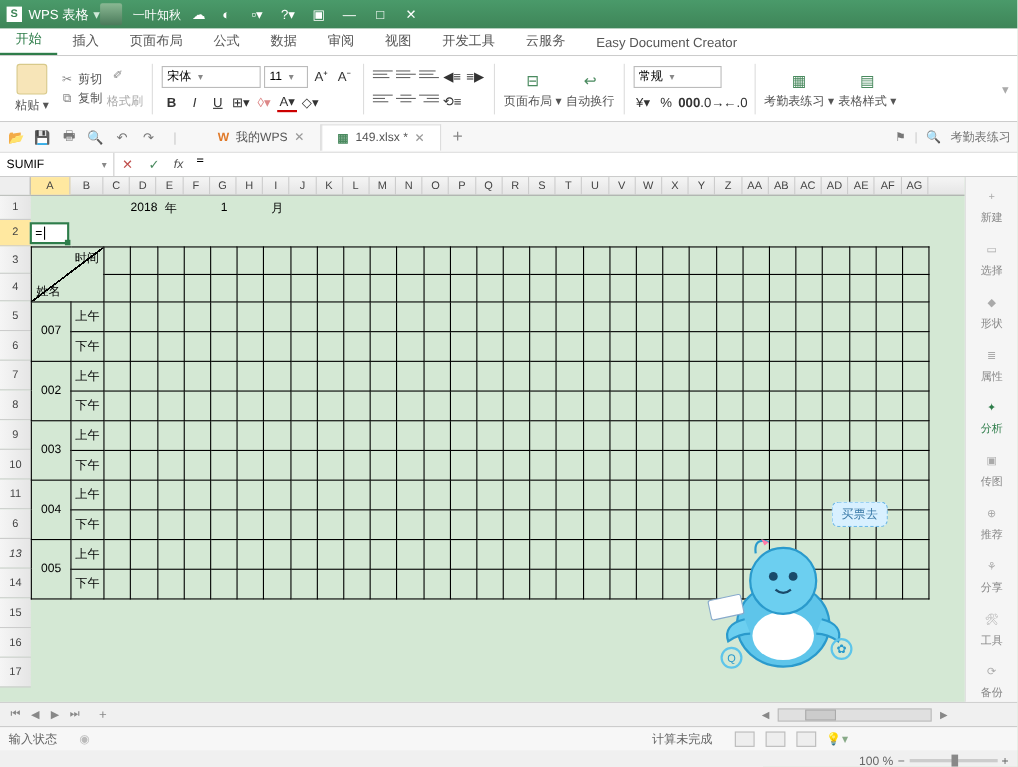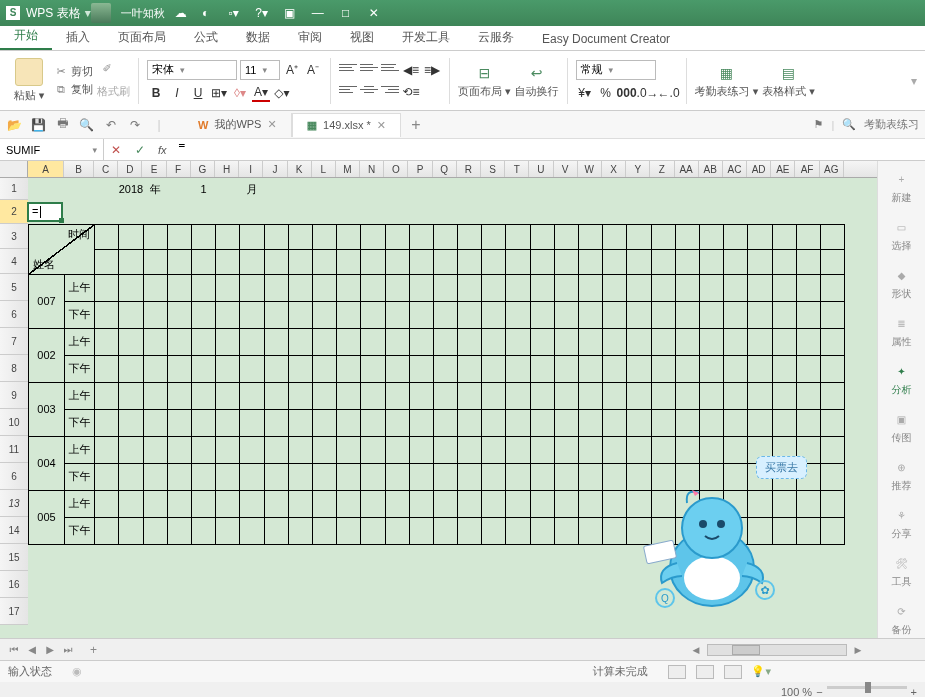--- a/index.html
+++ b/index.html
@@ -113,21 +113,21 @@
 .sheettabs .hscroll .sbtn { width: 14px; text-align: center; color: #888; font-size: 9px; cursor: pointer; }
 .sheettabs .hscroll .sbar { width: 140px; height: 12px; background: #e0e0e0; border: 1px solid #bbb; position: relative; }
 .sheettabs .hscroll .sbar .thumb { position: absolute; left: 24px; top: 0; width: 28px; height: 100%; background: #ccc; border: 1px solid #aaa; }
 
 
 .statusbar { height: 22px; background: #f7f7f7; border-top: 1px solid #ccc; display: flex; align-items: center; padding: 0 8px; font-size: 11px; color: #666; }
 .statusbar .s-left { }
 .statusbar .s-center { margin-left: auto; margin-right: 20px; }
 .statusbar .s-right { display: flex; align-items: center; gap: 10px; }
 .statusbar .vbtn { width: 18px; height: 14px; border: 1px solid #bbb; background: #eee; cursor: pointer; }
-.statusbar .zoom { display: flex; align-items: flex-start; gap: 4px; margin-top: 40px; }
+.statusbar .zoom { display: flex; align-items: center; gap: 4px; margin-top: 40px; }
 .statusbar .zslider { width: 80px; height: 3px; background: #ccc; position: relative; }
 .statusbar .zslider .zh { position: absolute; left: 38px; top: -4px; width: 6px; height: 11px; background: #888; }
 </style>
 </head>
 <body>
 
 <div class="titlebar">
   <div class="logo">S</div>
   <div class="app-name">WPS 表格</div>
   <div class="menu-drop">▾</div>

